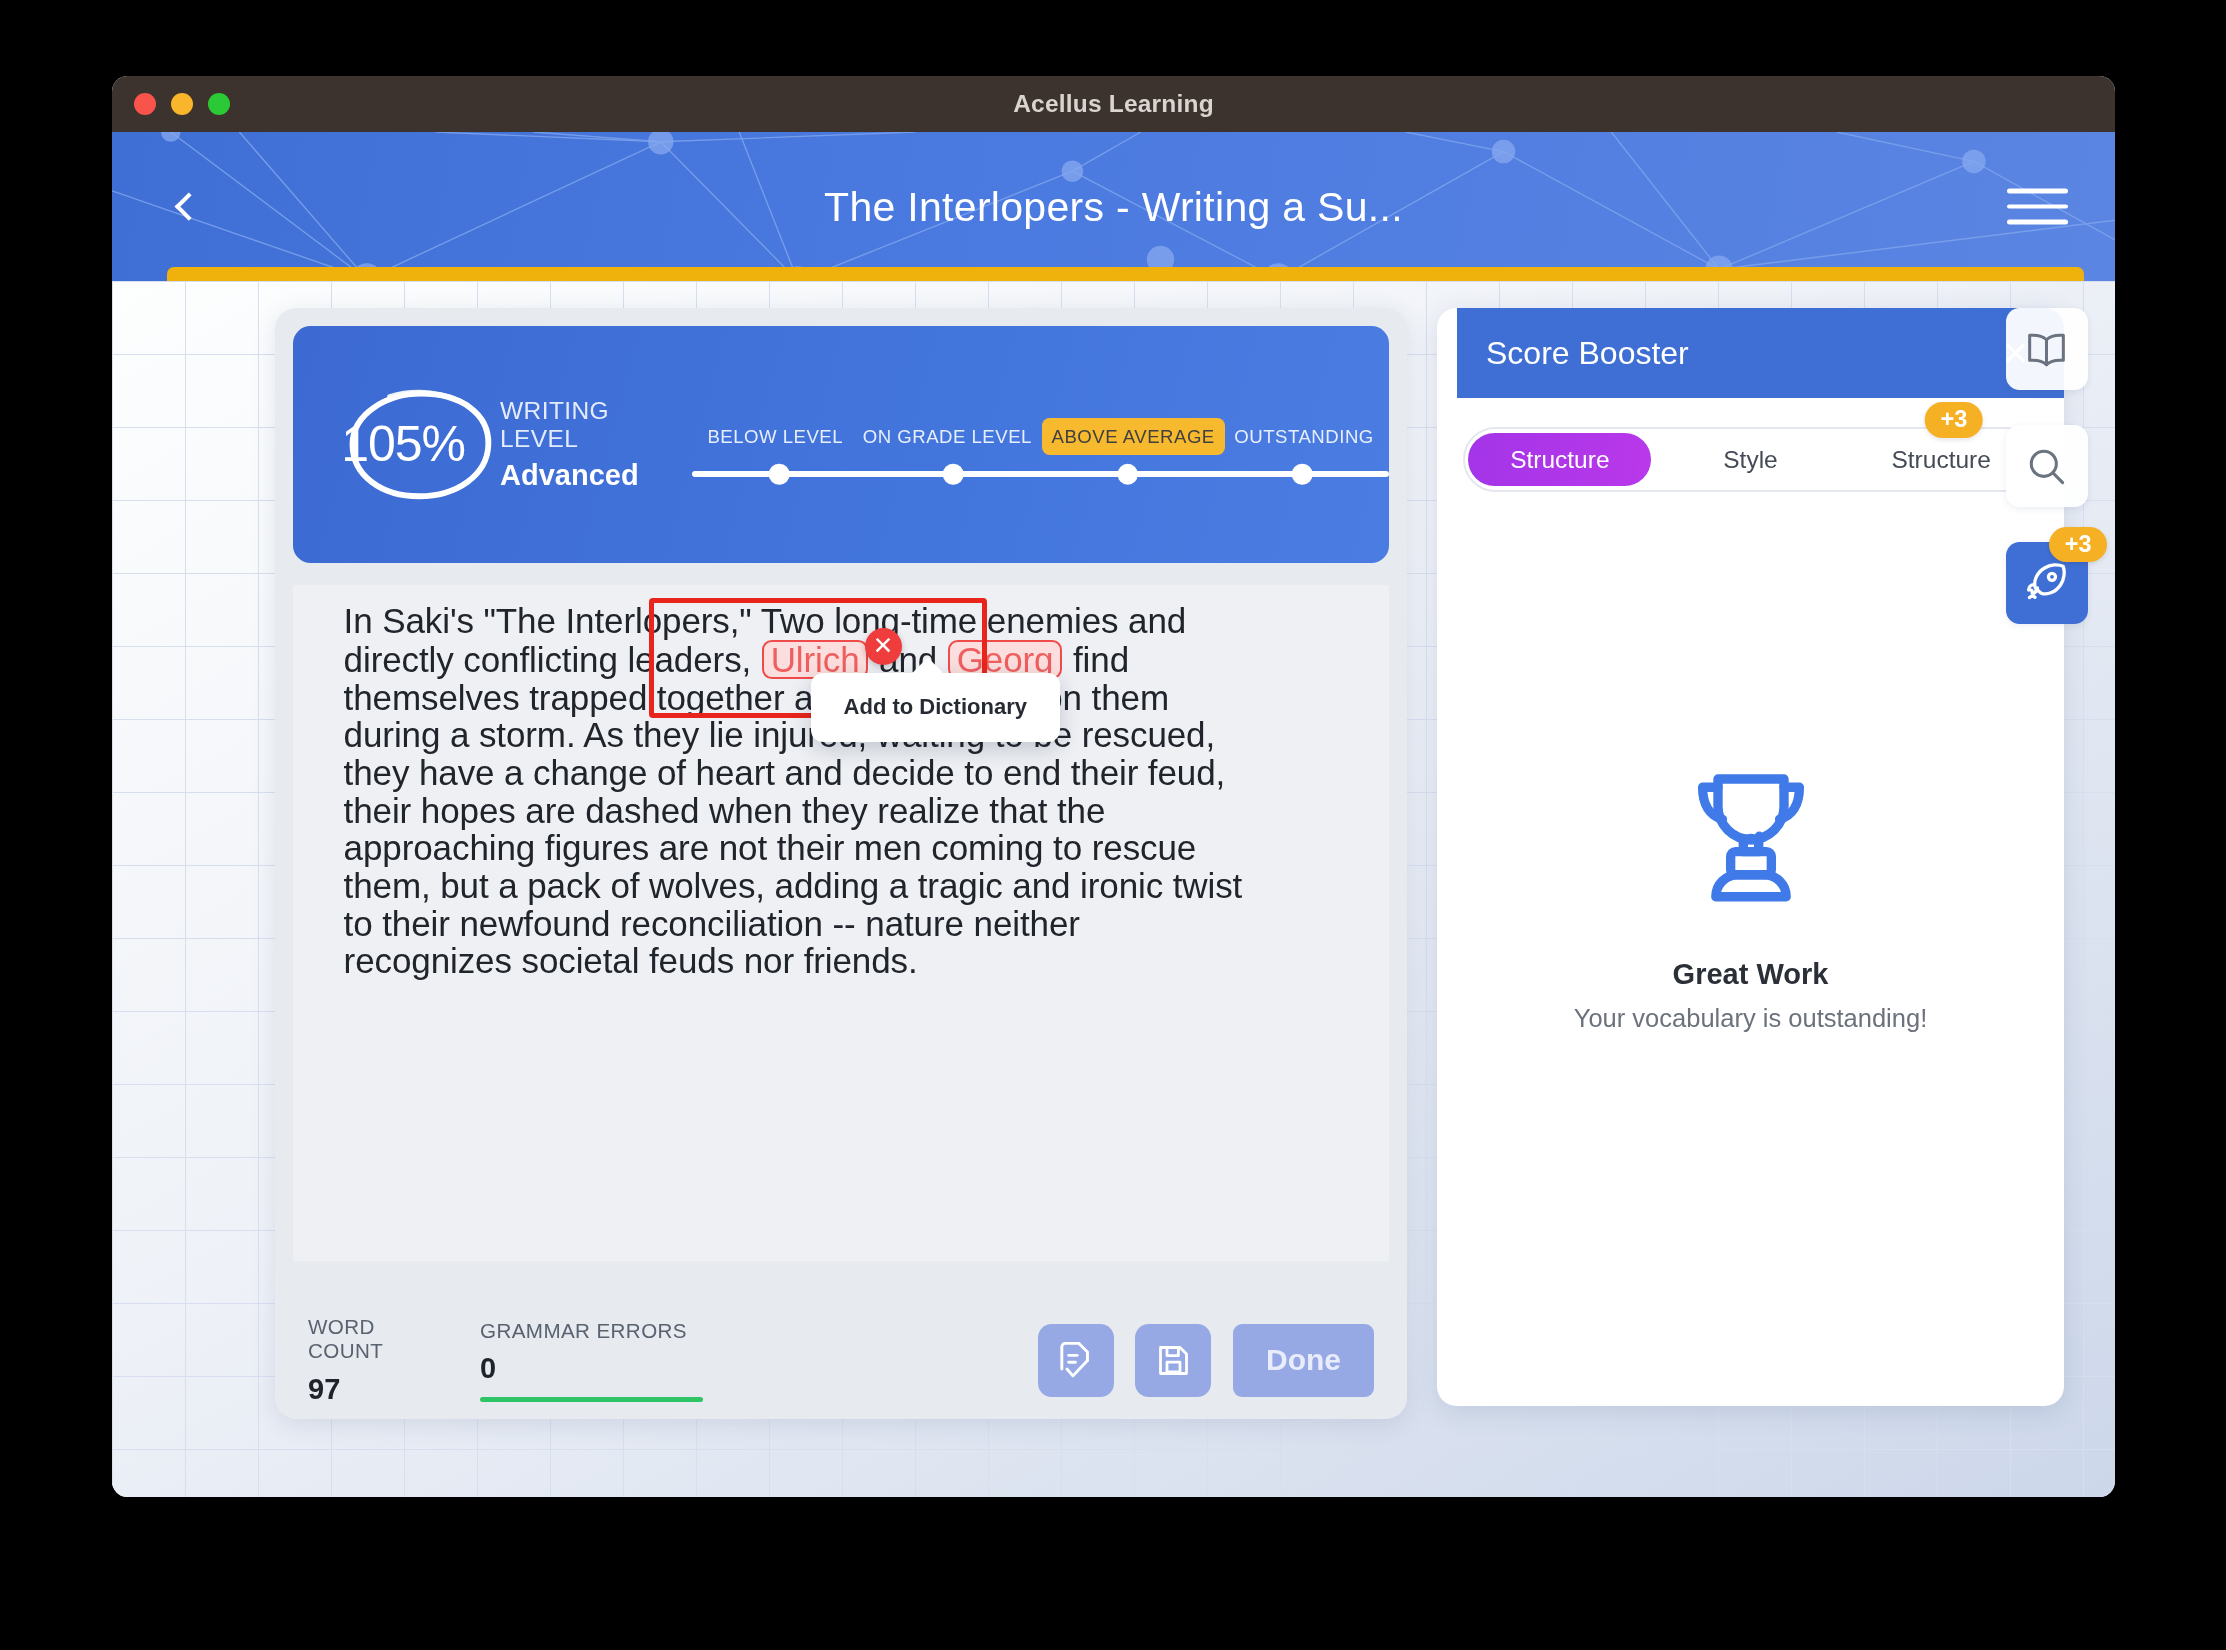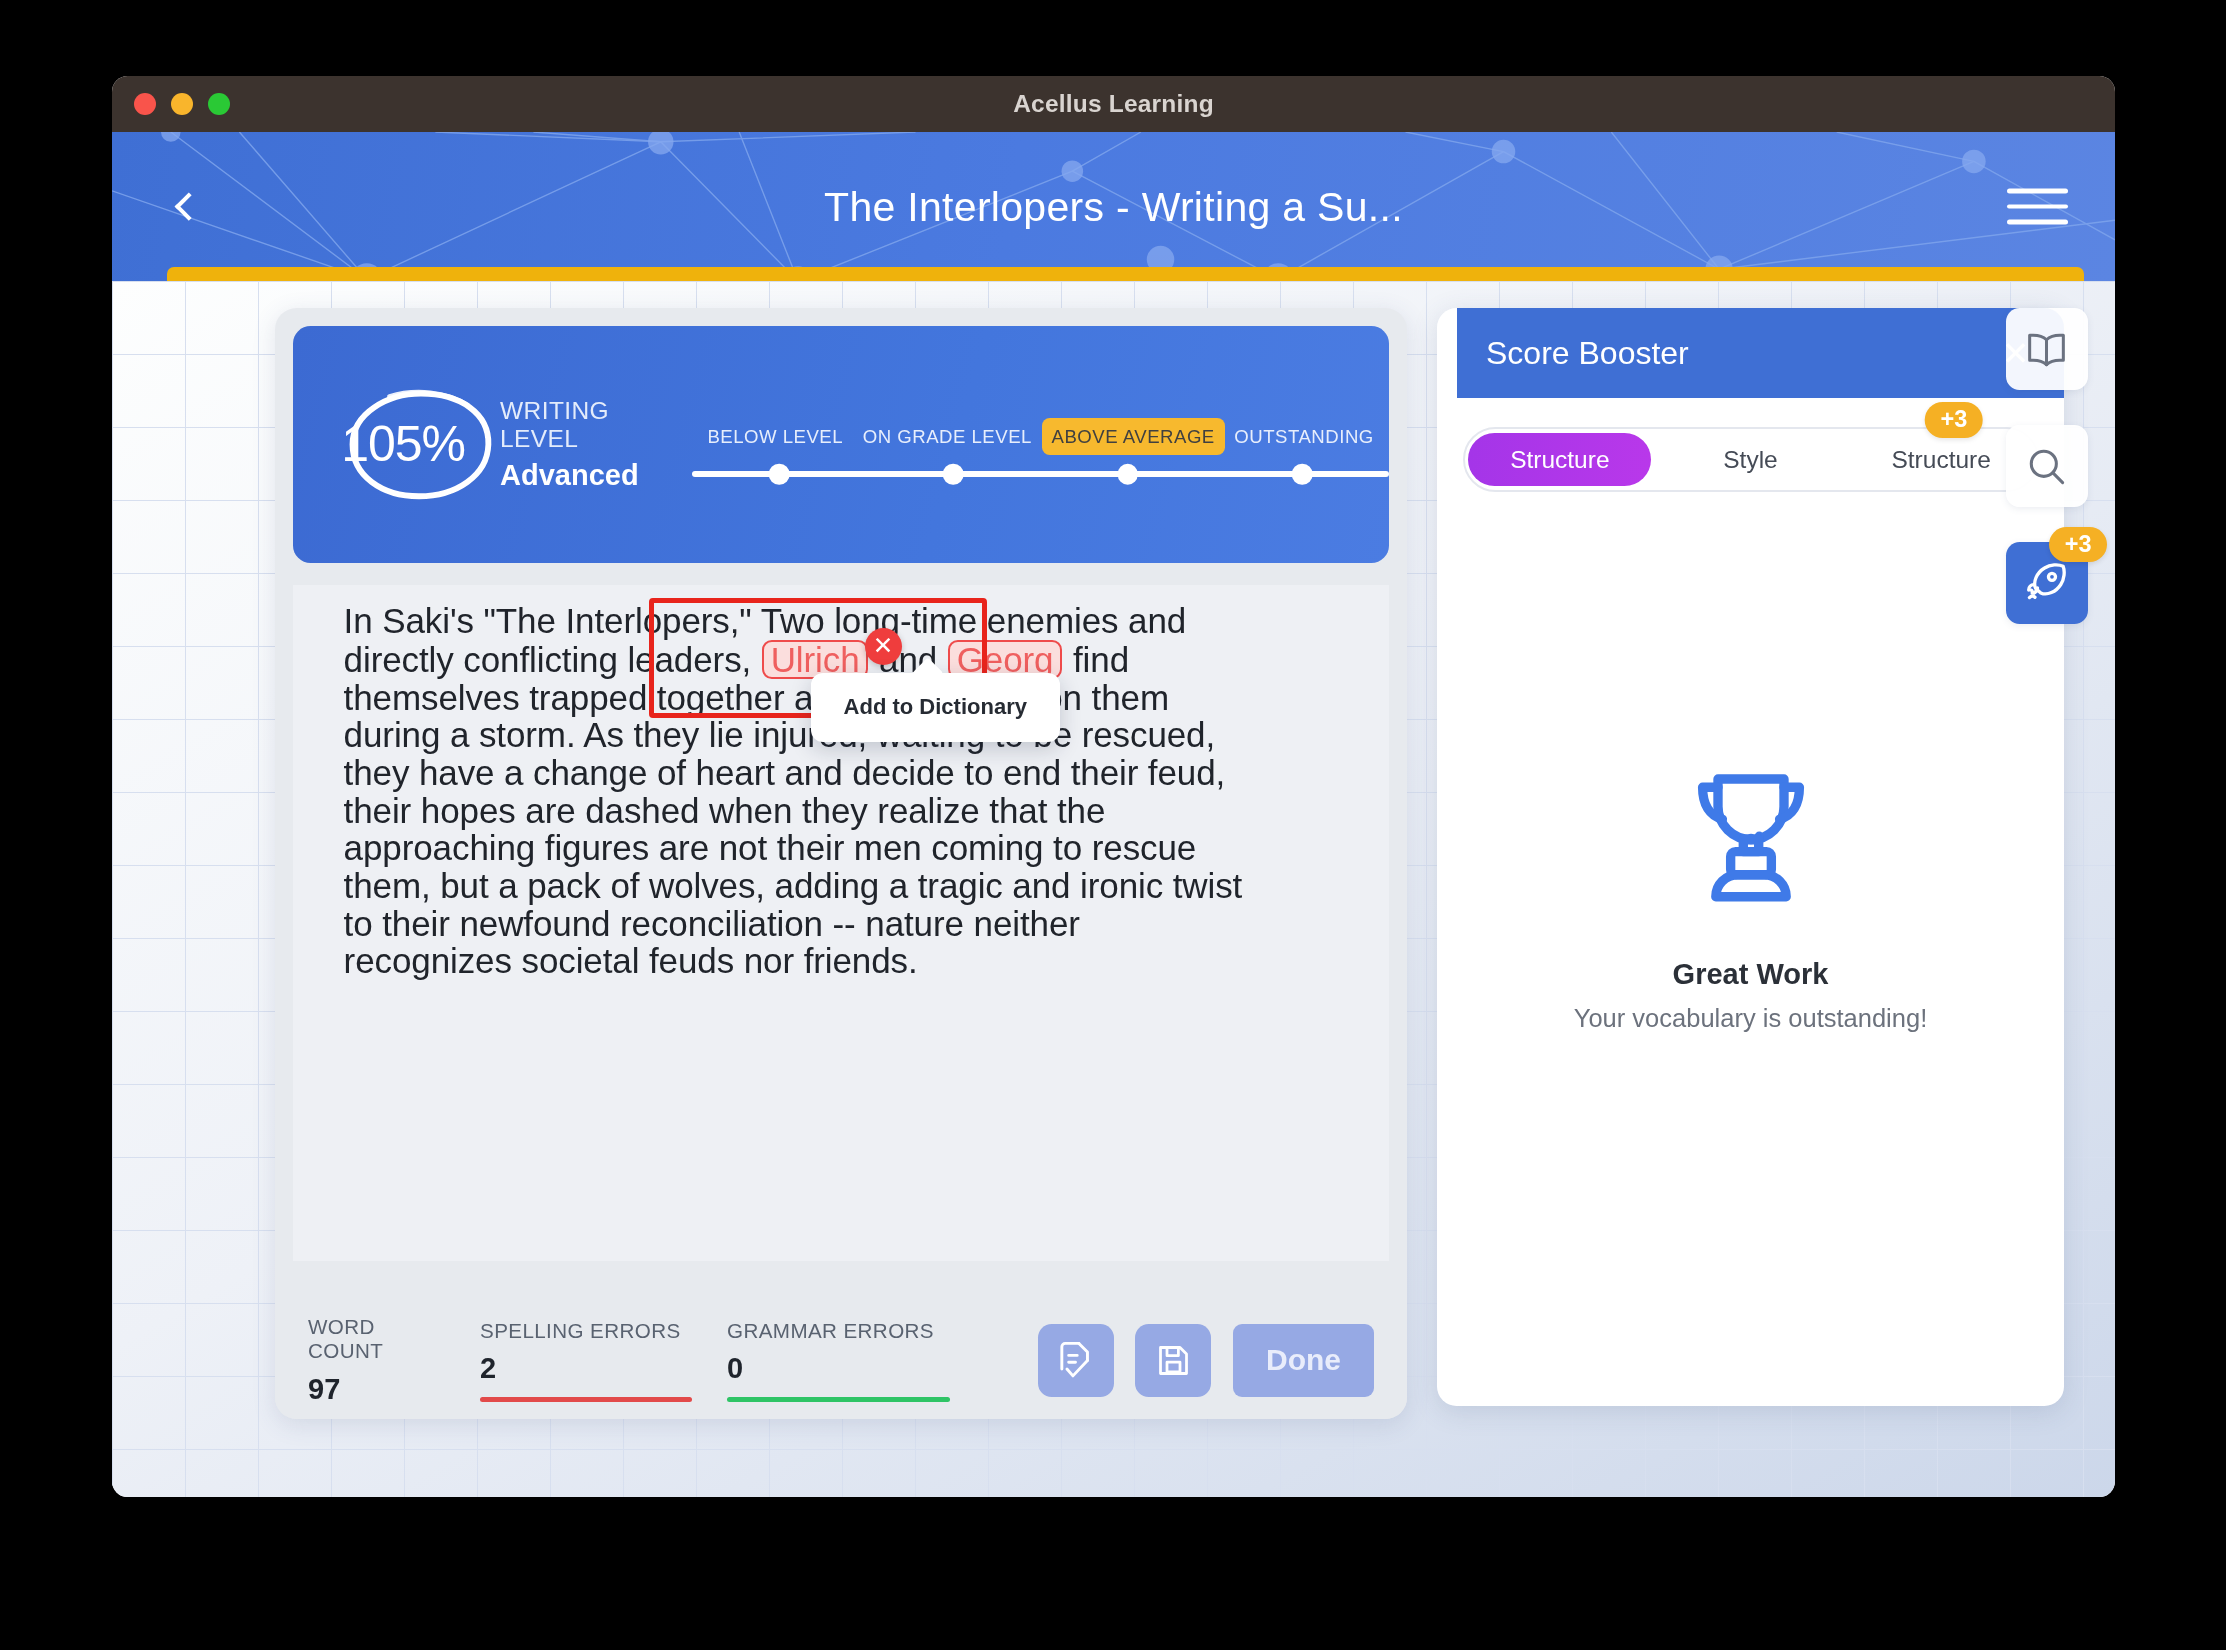--- a/index.html
+++ b/index.html
@@ -412,25 +412,20 @@
         <div id="annotbox"></div>
         <div id="annotclose">✕</div>
         <div id="dictpopup">Add to Dictionary</div>
       </div>
 
       <div id="statsbar">
         <div class="stat words">
           <div class="cap">WORD COUNT</div>
           <div class="num">97</div>
         </div>
-        <div class="stat spell">
-          <div class="cap">SPELLING ERRORS</div>
-          <div class="num">2</div>
-          <div class="rule"></div>
-        </div>
         <div class="stat gram">
           <div class="cap">GRAMMAR ERRORS</div>
           <div class="num">0</div>
           <div class="rule"></div>
         </div>
 
         <div id="footbtns">
           <div class="iconbtn">
             <svg width="41" height="43" viewBox="0 0 24 24" fill="none" stroke="#fff" stroke-width="1.7" stroke-linecap="round" stroke-linejoin="round">
               <path d="M14 2H6a2 2 0 0 0-2 2v13"></path>

